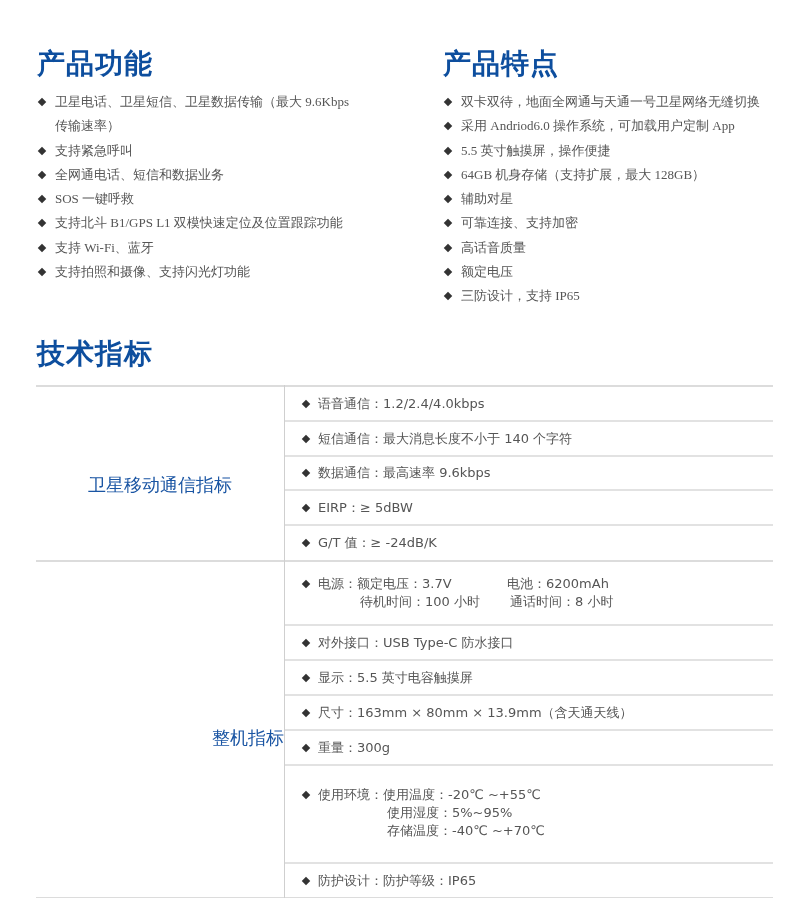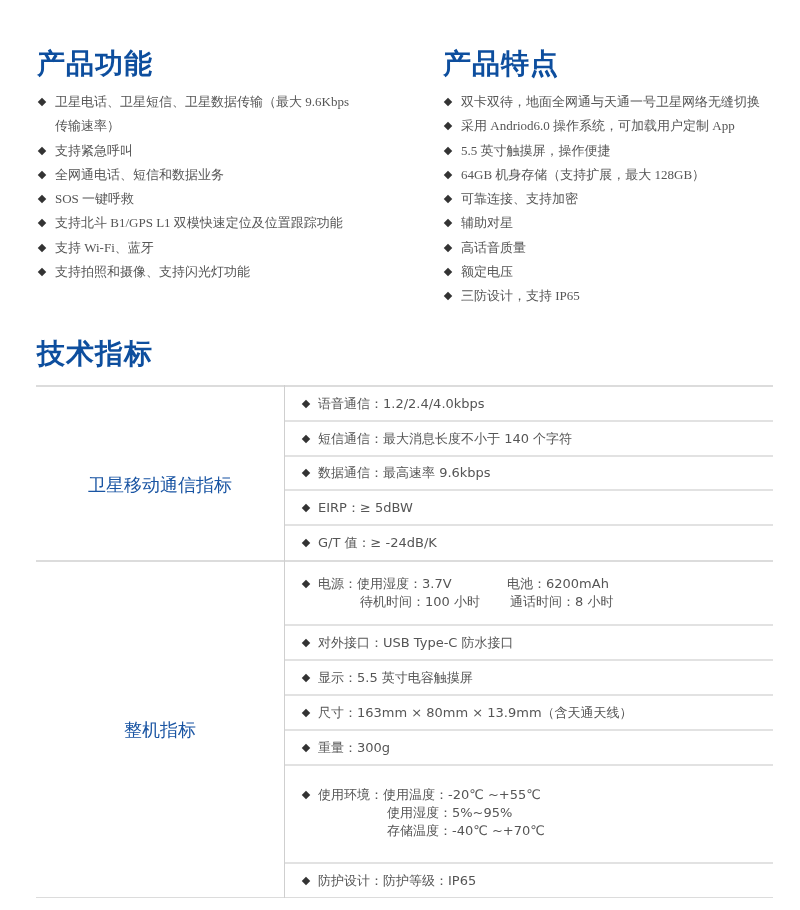--- a/index.html
+++ b/index.html
@@ -38,22 +38,22 @@
   <li><span class="diamond"></span><span>支持 Wi-Fi、蓝牙</span></li>
   <li><span class="diamond"></span><span>支持拍照和摄像、支持闪光灯功能</span></li>
 </ul>
 
 <div class="h1" style="left:443px; top:50px;">产品特点</div>
 <ul class="list" style="left:445px; top:90px; width:345px;">
   <li><span class="diamond"></span><span>双卡双待，地面全网通与天通一号卫星网络无缝切换</span></li>
   <li><span class="diamond"></span><span>采用 Andriod6.0 操作系统，可加载用户定制 App</span></li>
   <li><span class="diamond"></span><span>5.5 英寸触摸屏，操作便捷</span></li>
   <li><span class="diamond"></span><span>64GB 机身存储（支持扩展，最大 128GB）</span></li>
+  <li><span class="diamond"></span><span>辅助对星</span></li>
   <li><span class="diamond"></span><span>可靠连接、支持加密</span></li>
-  <li><span class="diamond"></span><span>辅助对星</span></li>
   <li><span class="diamond"></span><span>高话音质量</span></li>
   <li><span class="diamond"></span><span>额定电压</span></li>
   <li><span class="diamond"></span><span>三防设计，支持 IP65</span></li>
 </ul>
 
 <div class="h1" style="left:37px; top:340px;">技术指标</div>
 
 <div class="table">
 
   <div class="hline" style="top:0;"></div>
@@ -82,26 +82,26 @@
   <div class="cell" style="top:114px;">
       <span class="diamond"></span>
       <span class="txt">EIRP：≥ 5dBW</span>
     </div>
   <div class="sline" style="top:139px;"></div>
   <div class="cell" style="top:149px;">
       <span class="diamond"></span>
       <span class="txt">G/T 值：≥ -24dB/K</span>
     </div>
 
-  <div class="group-label" style="top:333px;">整机指标</div>
+  <div class="group-label" style="top:341px;text-align:right;">整机指标</div>
 
   <div class="cell" style="top:190px;">
     <span class="diamond"></span>
     <span class="txt">
-      <span>电源：</span><span style="display:inline-block; width:150px;">使用湿度：3.7V</span><span>电池：6200mAh</span>
+      <span>电源：</span><span style="display:inline-block; width:150px;">额定电压：3.7V</span><span>电池：6200mAh</span>
     </span>
     <span class="indent" style="padding-left:56px;">
       <span style="display:inline-block; width:150px;">待机时间：100 小时</span><span>通话时间：8 小时</span>
     </span>
   </div>
   <div class="sline" style="top:239px;"></div>
   <div class="cell" style="top:249px;">
       <span class="diamond"></span>
       <span class="txt">对外接口：USB Type-C 防水接口</span>
     </div>

